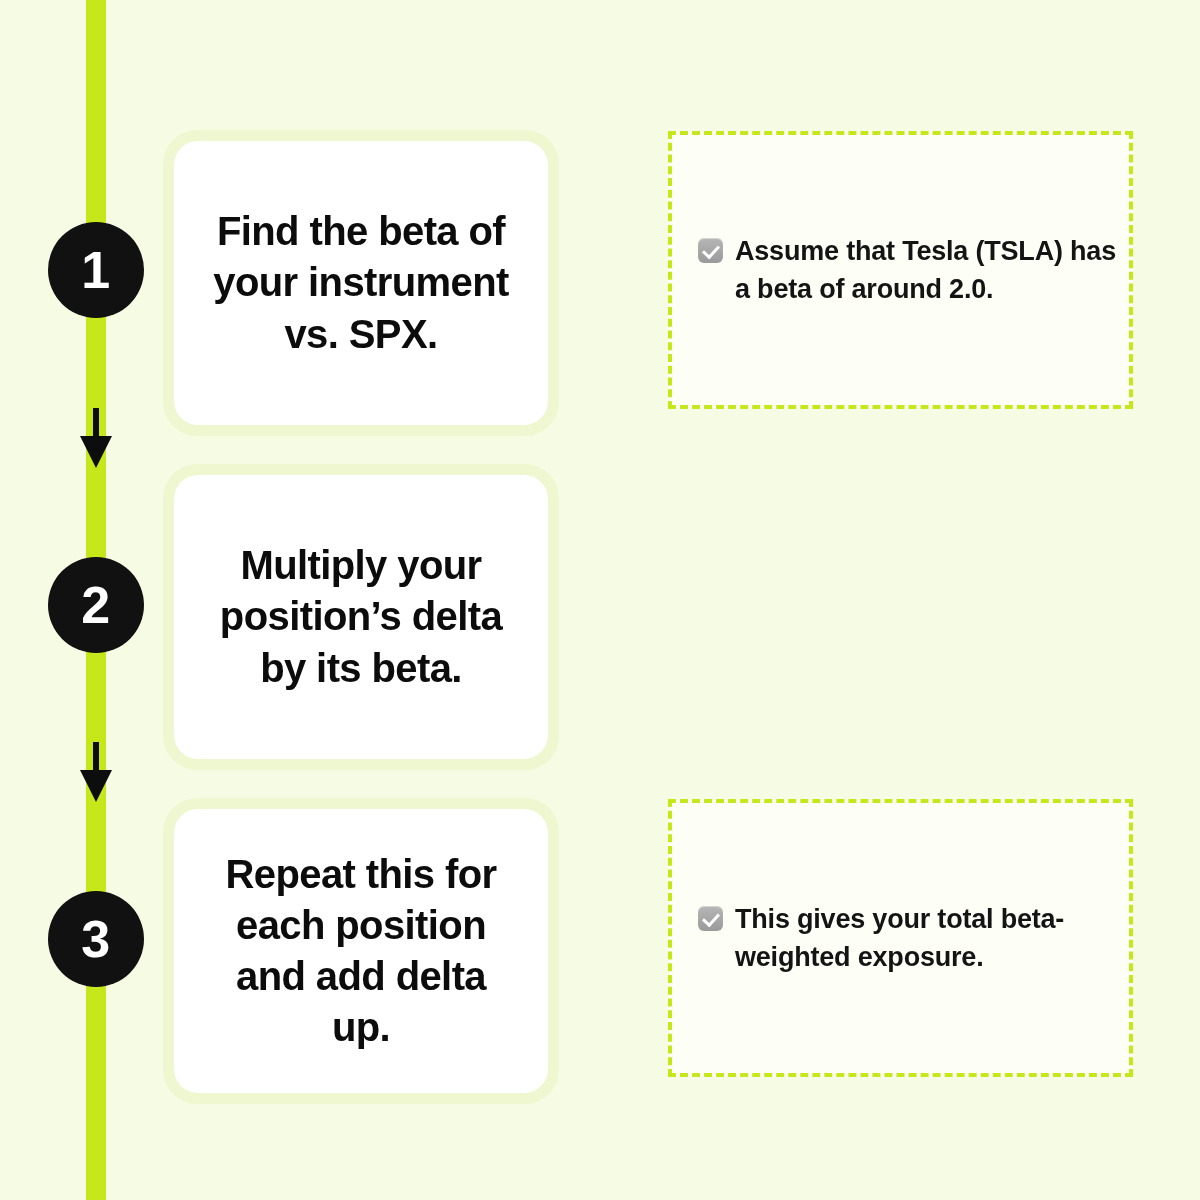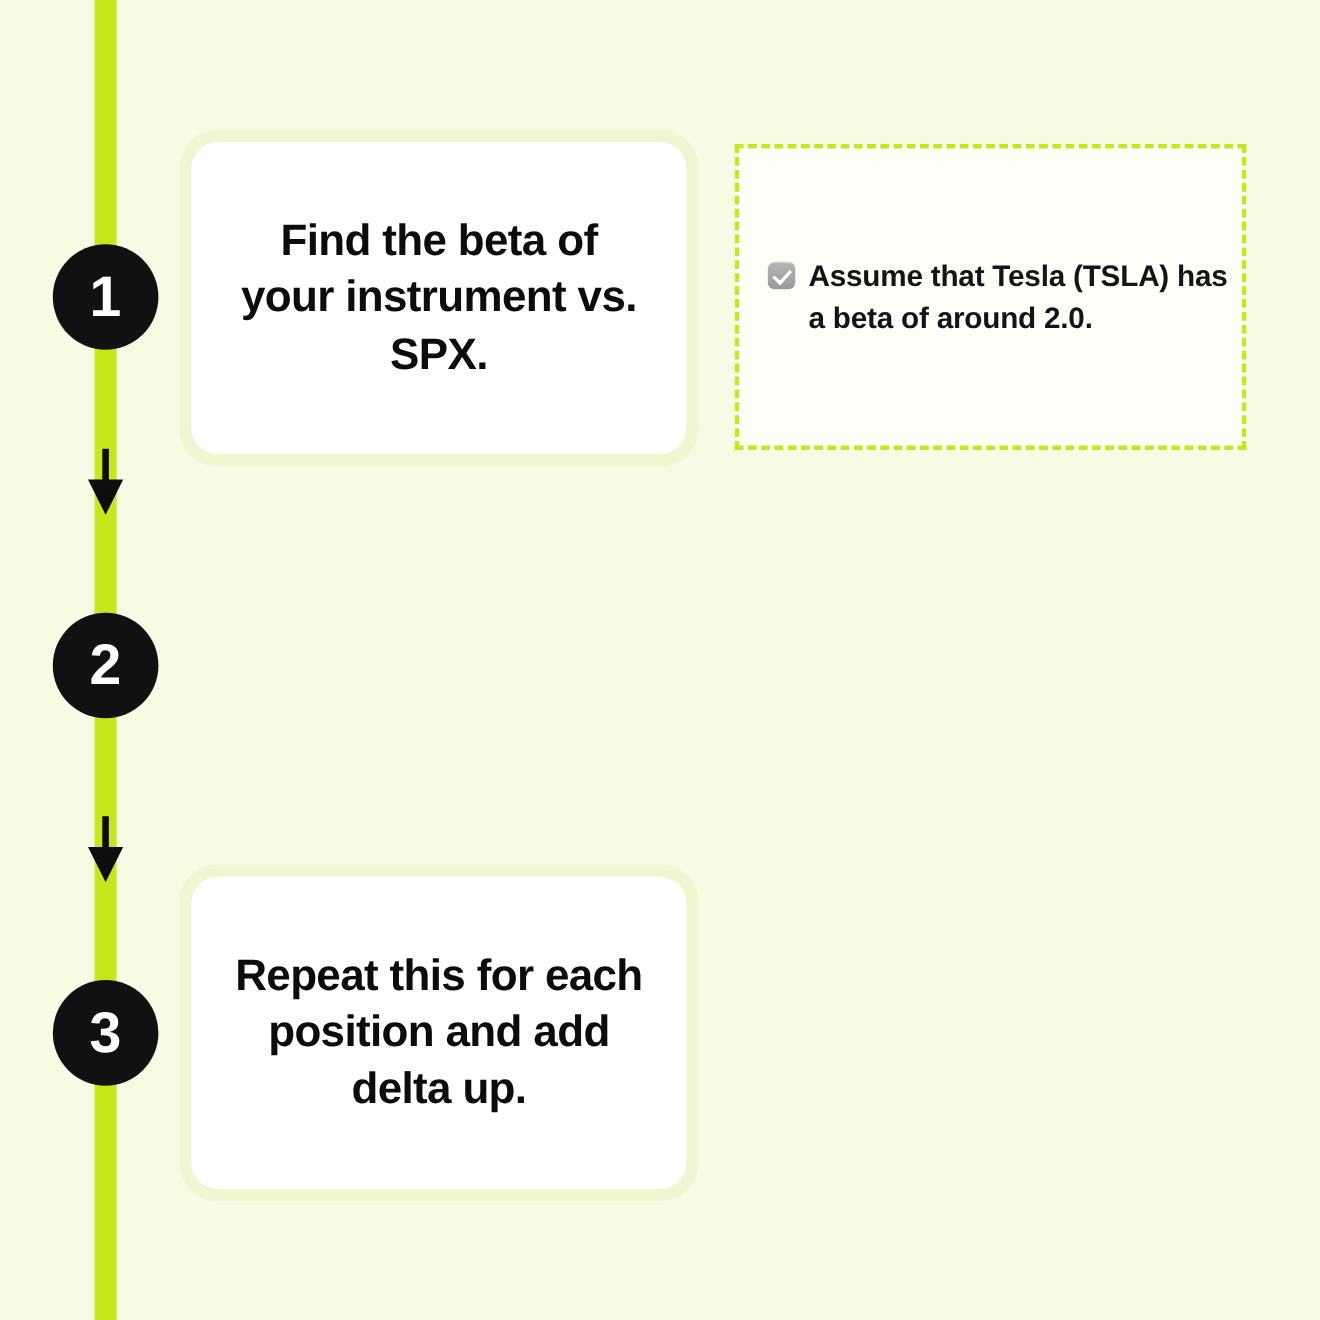--- a/index.html
+++ b/index.html
@@ -136,22 +136,22 @@
     line-height: 1.42;
     font-weight: 700;
     color: #141414;
     letter-spacing: -0.2px;
   }
 
   
   .step-card-wrap {
     position: absolute;
     left: 163px;
-    top: 0;
-    width: 472px;
+    top: 12px;
+    width: 396px;
     height: 306px;
     border-radius: 34px;
     background: #eef7cf;
     padding: 11px;
     box-sizing: border-box;
   }
   .step-card {
     width: 100%;
     height: 100%;
     box-sizing: border-box;
@@ -205,23 +205,34 @@
       </div>
     </div>
     <div class="step-card-wrap">
       <div class="step-card">
         <span class="card-text">Find the beta of your instrument vs. SPX.</span>
       </div>
     </div>
   </div>
 
   <div class="step-row row-2">
+    <div class="step-card-wrap">
+      <div class="step-card">
+        <span class="card-text">Multiply your position’s delta by its beta.</span>
+      </div>
+    </div>
   </div>
 
   <div class="step-row row-3">
+    <div class="note-box">
+      <div class="note-inner">
+        <span class="check-icon"></span>
+        <span class="note-text">This gives your total beta-weighted exposure.</span>
+      </div>
+    </div>
     <div class="step-card-wrap">
       <div class="step-card">
         <span class="card-text">Repeat this for each position and add delta up.</span>
       </div>
     </div>
   </div>
 
 </div>
 
 </body></html>

